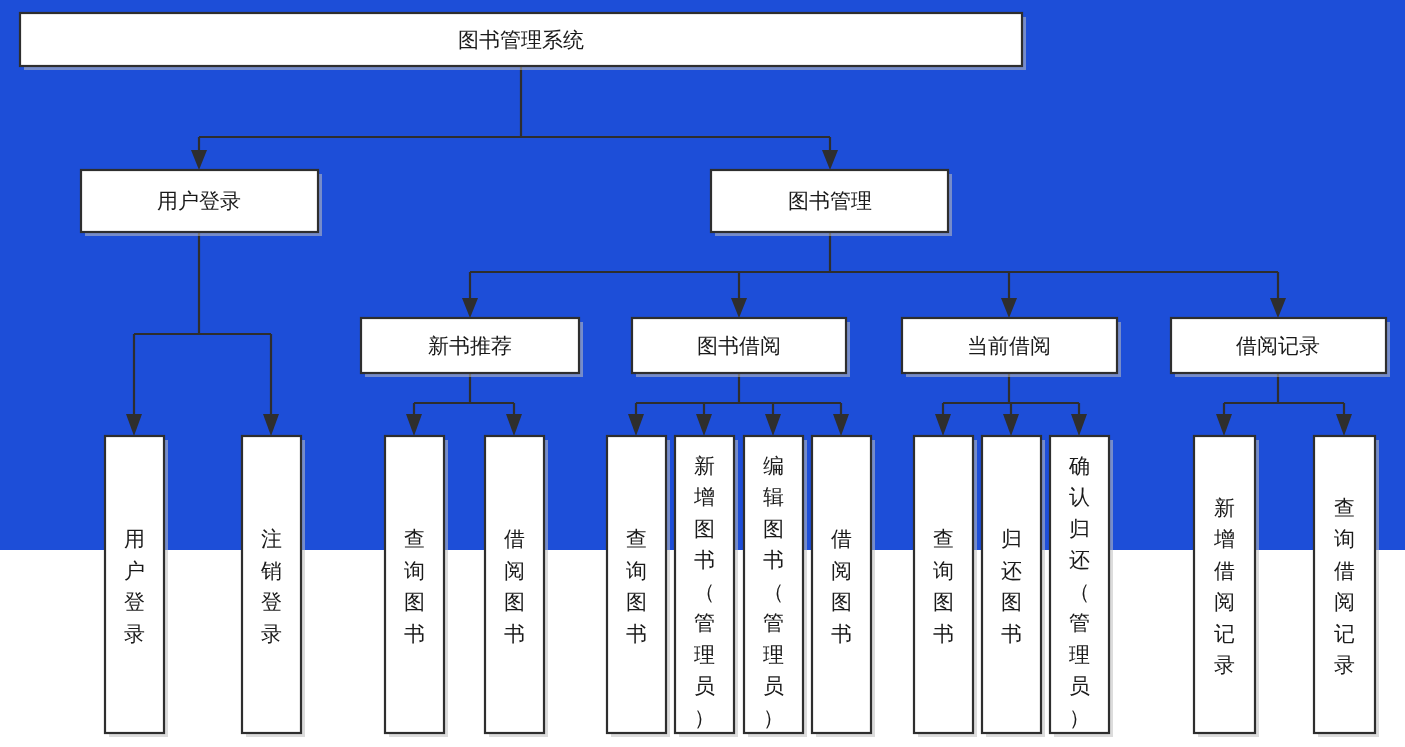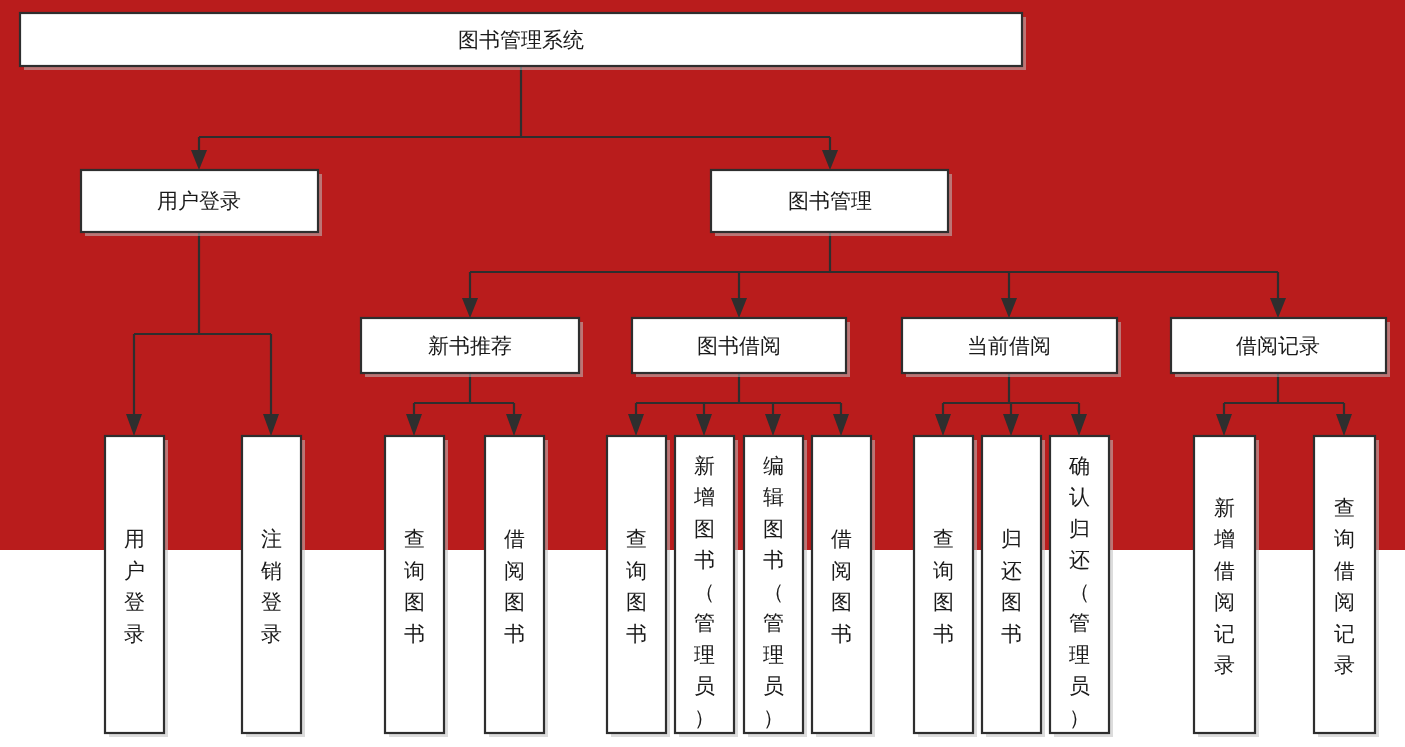--- a/index.html
+++ b/index.html
@@ -10,21 +10,21 @@
   body {
     width: 1405px;
     height: 747px;
     font-family: "Liberation Sans", "DejaVu Sans", sans-serif;
     overflow: hidden;
   }
   #diagram-root {
     position: relative;
     width: 1405px;
     height: 550px;
-    background: #b91c1c;
+    background: #1d4ed8;
   }
   svg.flow {
     position: absolute;
     top: 0;
     left: 0;
     width: 1405px;
     height: 747px;
     display: block;
   }
   .node-rect {

